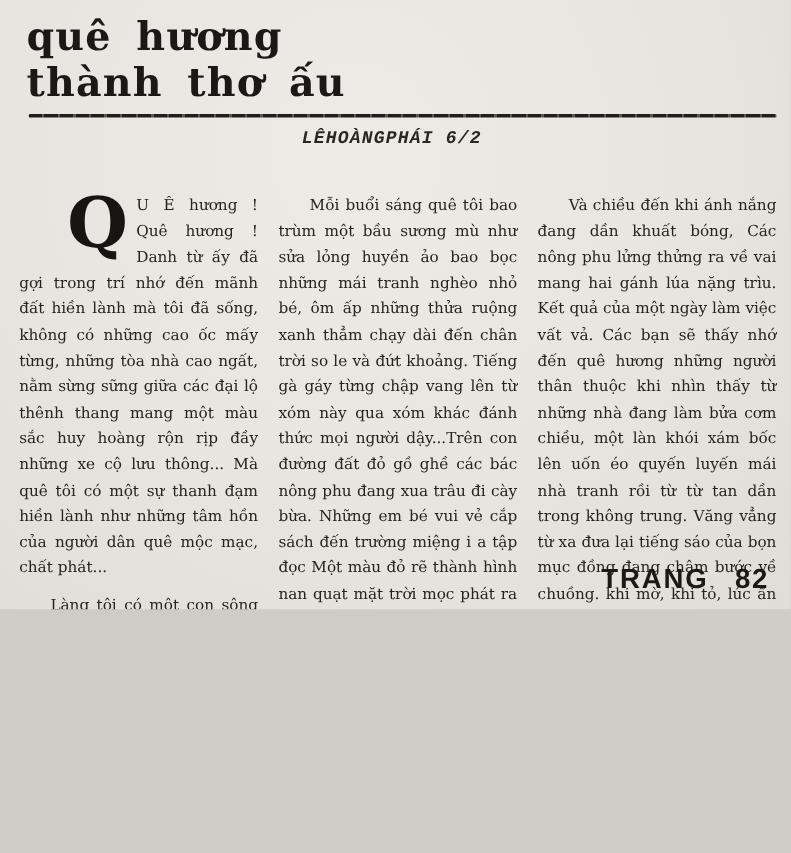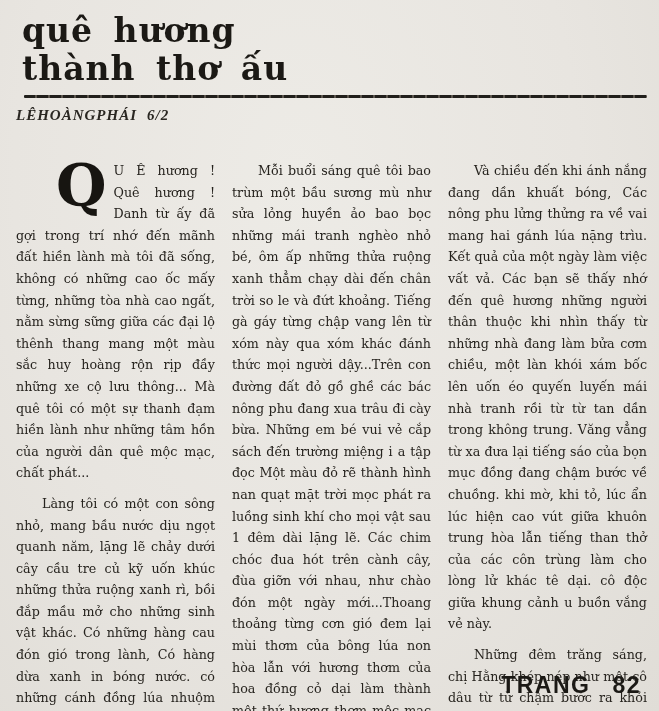--- a/index.html
+++ b/index.html
@@ -5,21 +5,21 @@
   * { margin: 0; padding: 0; box-sizing: border-box; }
 
   html, body {
     background: #cfccc6;
     font-family: "DejaVu Serif", serif;
   }
 
   .page {
     position: relative;
     width: 659px;
-    height: 711px;
+    height: 508px;
     overflow: hidden;
     padding: 12px 12px 0 16px;
     color: #26231e;
     background:
       radial-gradient(ellipse at 45% 25%, #edebe6 0%, #e8e5e0 55%, #e0ddd7 100%);
   }
 
   
   .masthead { position: relative; }
 
@@ -40,22 +40,22 @@
     height: 3px;
     background: repeating-linear-gradient(90deg,
       #211f1b 0px, #211f1b 11px,
       #5c564e 11px, #5c564e 13px);
     border-radius: 1px;
   }
 
   .byline {
     margin-top: 9px;
     padding-right: 10px;
-    text-align: left;
-    font-family: Liberation Serif, serif;
+    text-align: center;
+    font-family: Liberation Mono, monospace;
     font-style: italic;
     font-weight: bold;
     font-size: 15px;
     letter-spacing: 1px;
     color: #2a2722;
   }
   .byline .byline-class { margin-left: 10px; }
 
   
   .columns {

